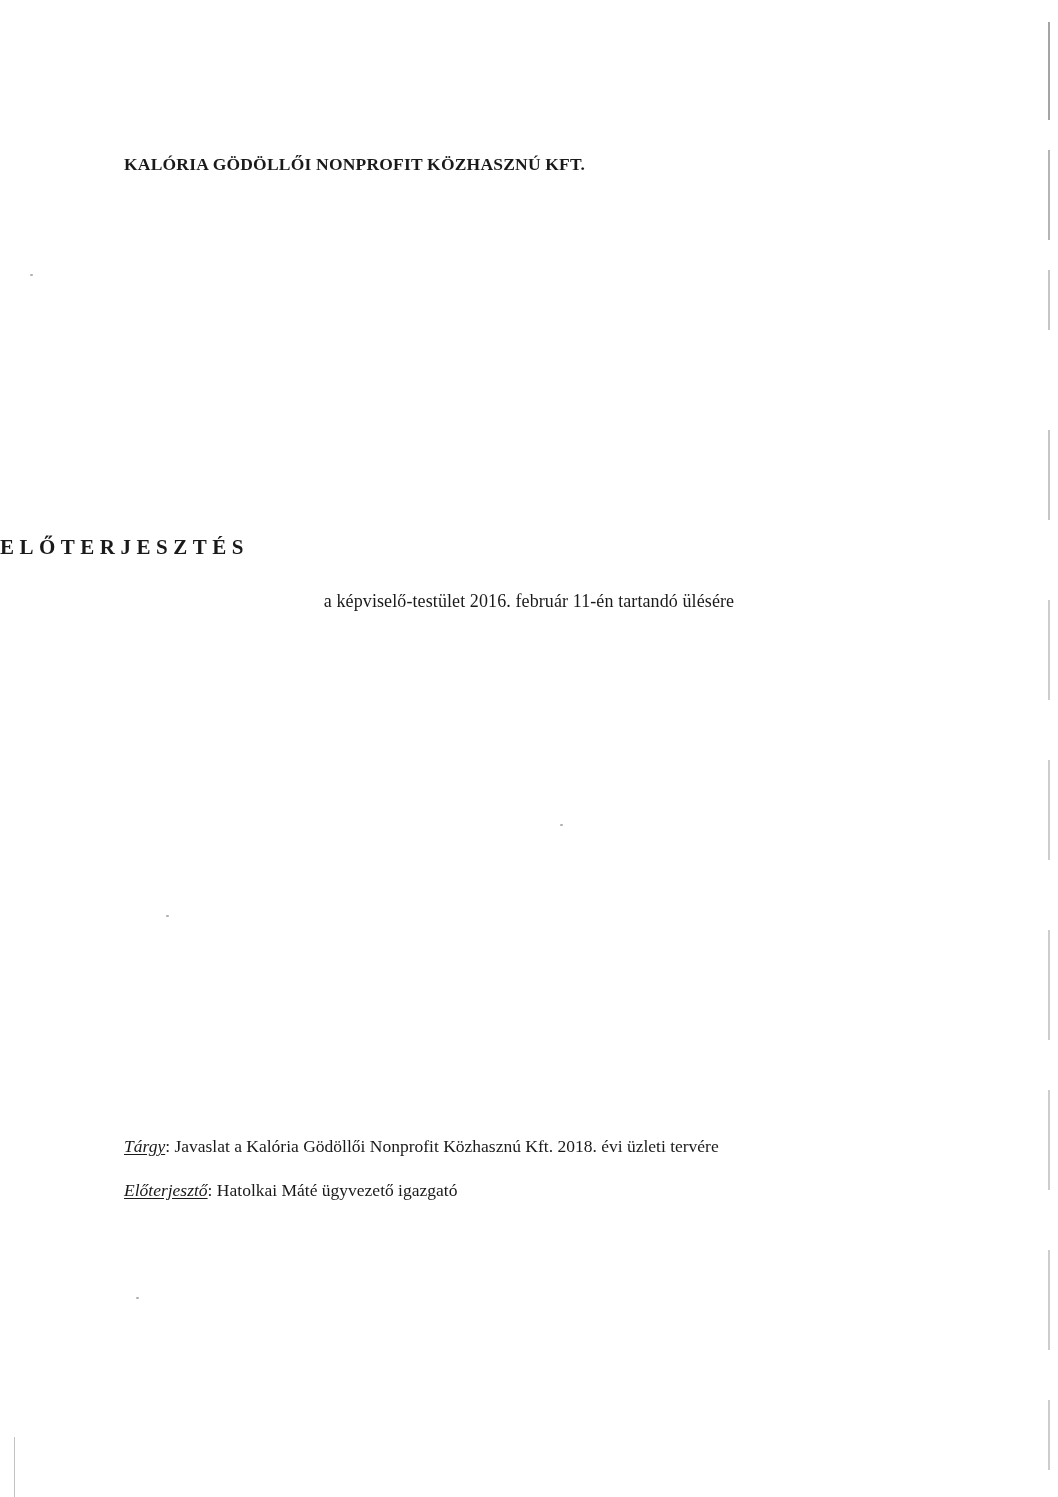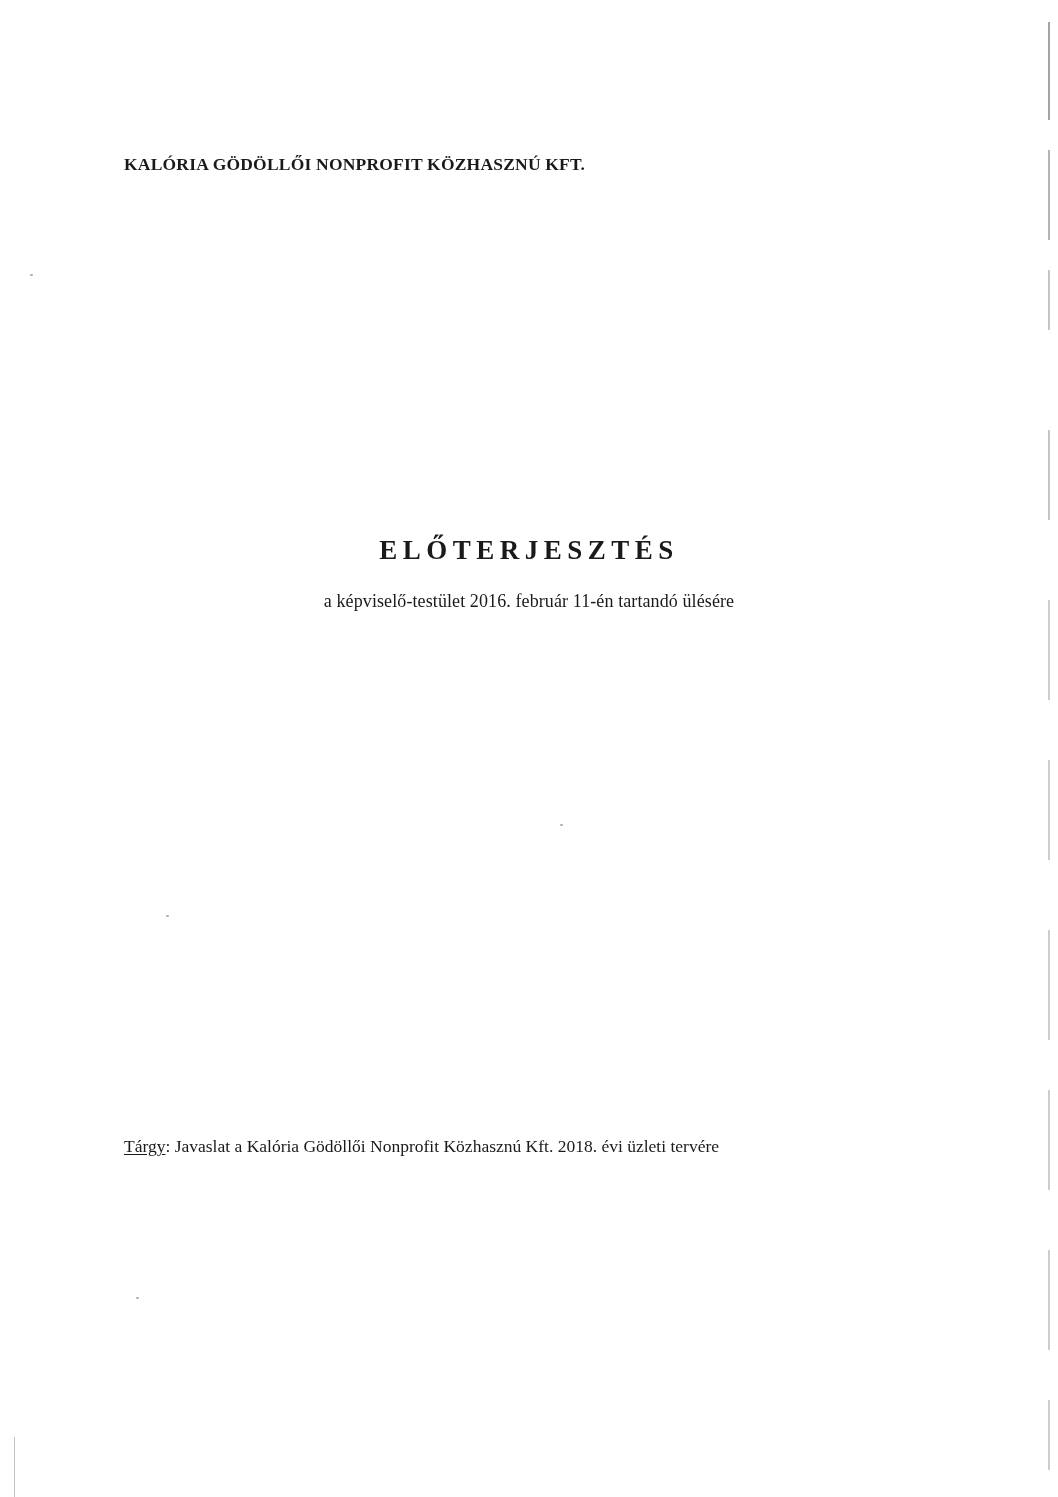--- a/index.html
+++ b/index.html
@@ -101,22 +101,22 @@
     white-space: nowrap;
     margin-top: 28px;
   }
 
   
   .doc-title {
     position: absolute;
     left: 0;
     right: 0;
     top: 535px;
-    text-align: center;
-    font-size: 27px;
+    text-align: left;
+    font-size: 21px;
     font-weight: bold;
     letter-spacing: 5.5px;
   }
   .doc-subtitle {
     position: absolute;
     left: 0;
     right: 0;
     top: 591px;
     text-align: center;
     font-size: 18px;
@@ -131,20 +131,21 @@
     font-size: 17.5px;
     line-height: 1;
   }
   .meta-row {
     margin-bottom: 26px;
     white-space: nowrap;
   }
   .meta-label {
     text-decoration: underline;
     text-underline-offset: 2px;
+    font-style: italic;
   }
 </style>
 </head>
 <body>
 
 <div class="page">
 
   <div class="scan-edge"></div>
   <div class="scan-edge-left"></div>
 
@@ -156,15 +157,18 @@
   <div class="company">KALÓRIA GÖDÖLLŐI NONPROFIT KÖZHASZNÚ KFT.</div>
 
   <div class="doc-title">ELŐTERJESZTÉS</div>
 
   <div class="doc-subtitle">a képviselő-testület 2016. február 11-én tartandó ülésére</div>
 
   <div class="meta">
     <div class="meta-row">
       <span class="meta-label">Tárgy</span><span>: </span><span>Javaslat a Kalória Gödöllői Nonprofit Közhasznú Kft. 2018. évi üzleti tervére</span>
     </div>
+    <div class="meta-row">
+      <span class="meta-label">Előterjesztő</span><span>: </span><span>Hatolkai Máté ügyvezető igazgató</span>
+    </div>
   </div>
 
 </div>
 
 </body></html>

